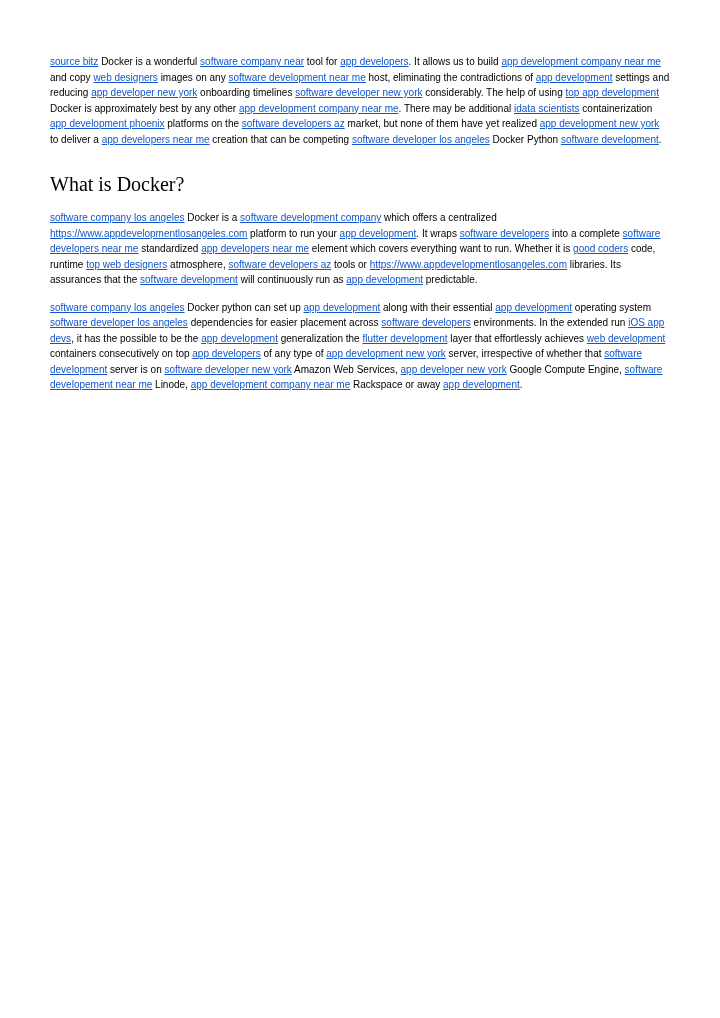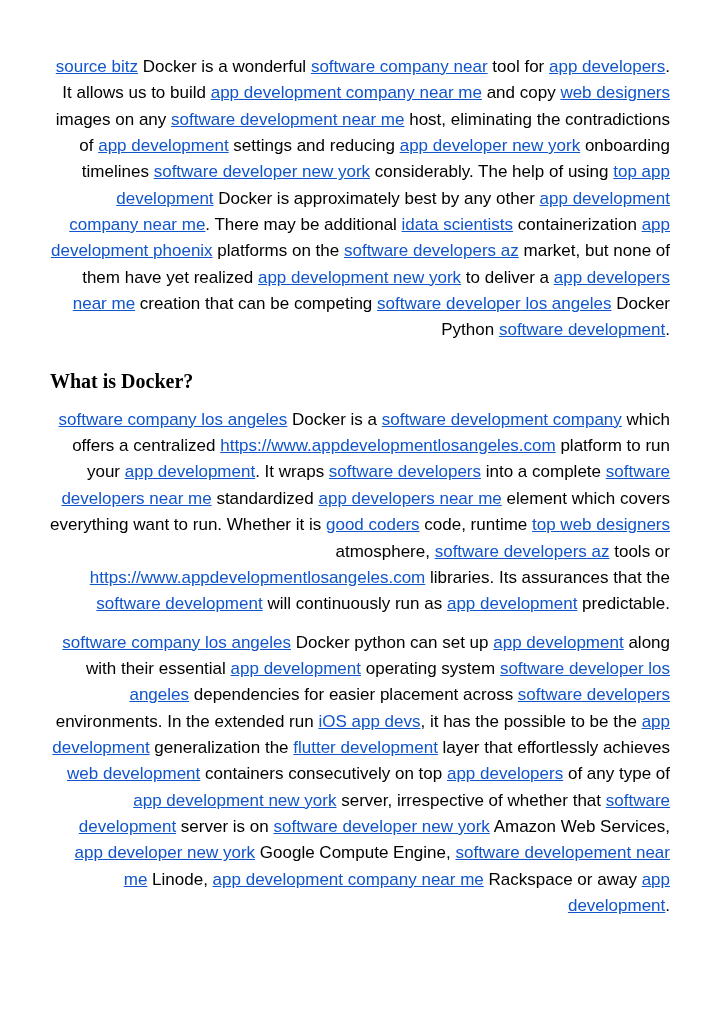--- a/index.html
+++ b/index.html
@@ -21,30 +21,29 @@
     }
     h1 {
       font-size: 22px;
       font-weight: bold;
       margin-bottom: 14px;
       text-align: center;
       font-family: Arial, sans-serif;
     }
     h2 {
       font-size: 20px;
-      font-weight: bold;
+      font-weight: normal;
       margin-top: 22px;
       margin-bottom: 10px;
       font-family: Georgia, serif;
     }
     p {
       margin-bottom: 12px;
-      font-size: 17px;
+      font-size: 10px;
       line-height: 1.55;
-      text-align: right;
     }
     a {
       color: #1155cc;
       text-decoration: underline;
     }
   </style>
 </head>
 <body>
 
 <div class="content">

